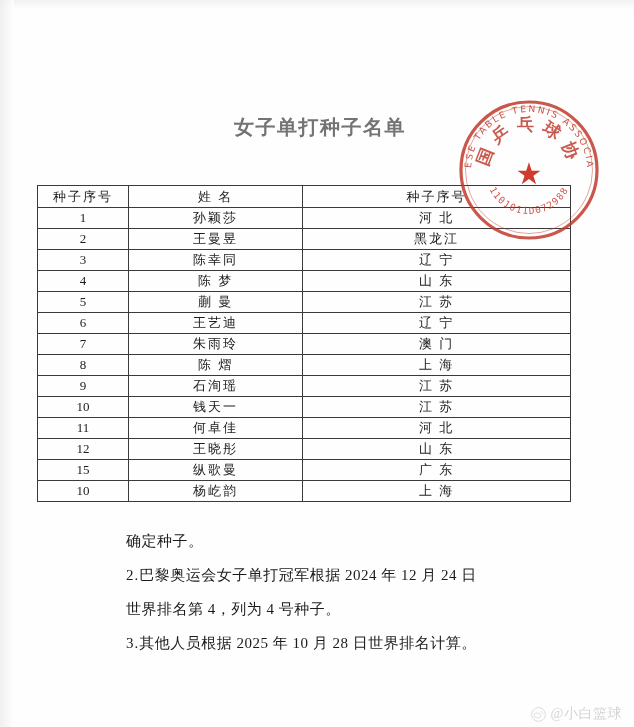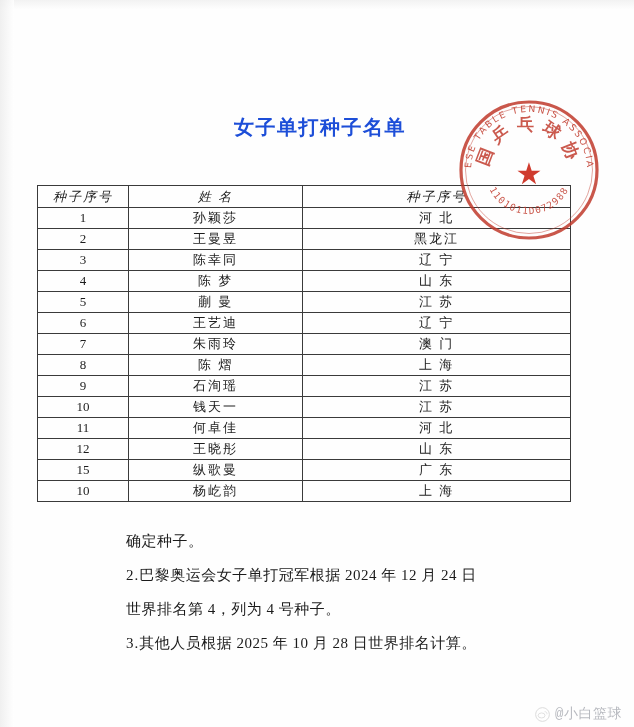--- a/index.html
+++ b/index.html
@@ -39,21 +39,21 @@
   .doc-title {
     position: absolute;
     top: 114px;
     left: 0;
     width: 634px;
     text-align: center;
     font-family: "DejaVu Sans", "Liberation Sans", sans-serif;
     font-weight: 700;
     font-size: 20px;
     letter-spacing: 1.5px;
-    color: #1d4ed8;
+    color: #737373;
     text-indent: 6px;
   }
 
   .seed-table {
     position: absolute;
     left: 37px;
     top: 185px;
     width: 533px;
     border-collapse: collapse;
     table-layout: fixed;
@@ -68,21 +68,20 @@
     font-weight: 400;
     color: #1c1c1c;
     font-family: "Liberation Serif", "DejaVu Serif", serif;
     white-space: nowrap;
     overflow: hidden;
   }
   .seed-table thead th {
     height: 21px;
     line-height: 21px;
     letter-spacing: 2px;
-    font-style: italic;
   }
   .col-no   { width: 91px; }
   .col-name { width: 174px; }
   .col-unit { width: 268px; }
 
   .cell-cjk {
     letter-spacing: 2px;
   }
   .cell-num {
     font-size: 13px;
@@ -139,23 +138,23 @@
     display: flex;
     align-items: center;
     gap: 5px;
     opacity: .30;
   }
   .wm-logo {
     width: 15px; height: 15px;
     display: block;
   }
   .wm-text {
-    font-family: Liberation Mono, monospace;
+    font-family: Liberation Serif, serif;
     font-size: 14px;
-    color: #0f172a;
+    color: #737373;
     letter-spacing: .5px;
   }
 </style>
 </head>
 <body>
 
 <div class="page">
 
   <div class="scan-edge-top"></div>
   <div class="scan-edge-left"></div>

